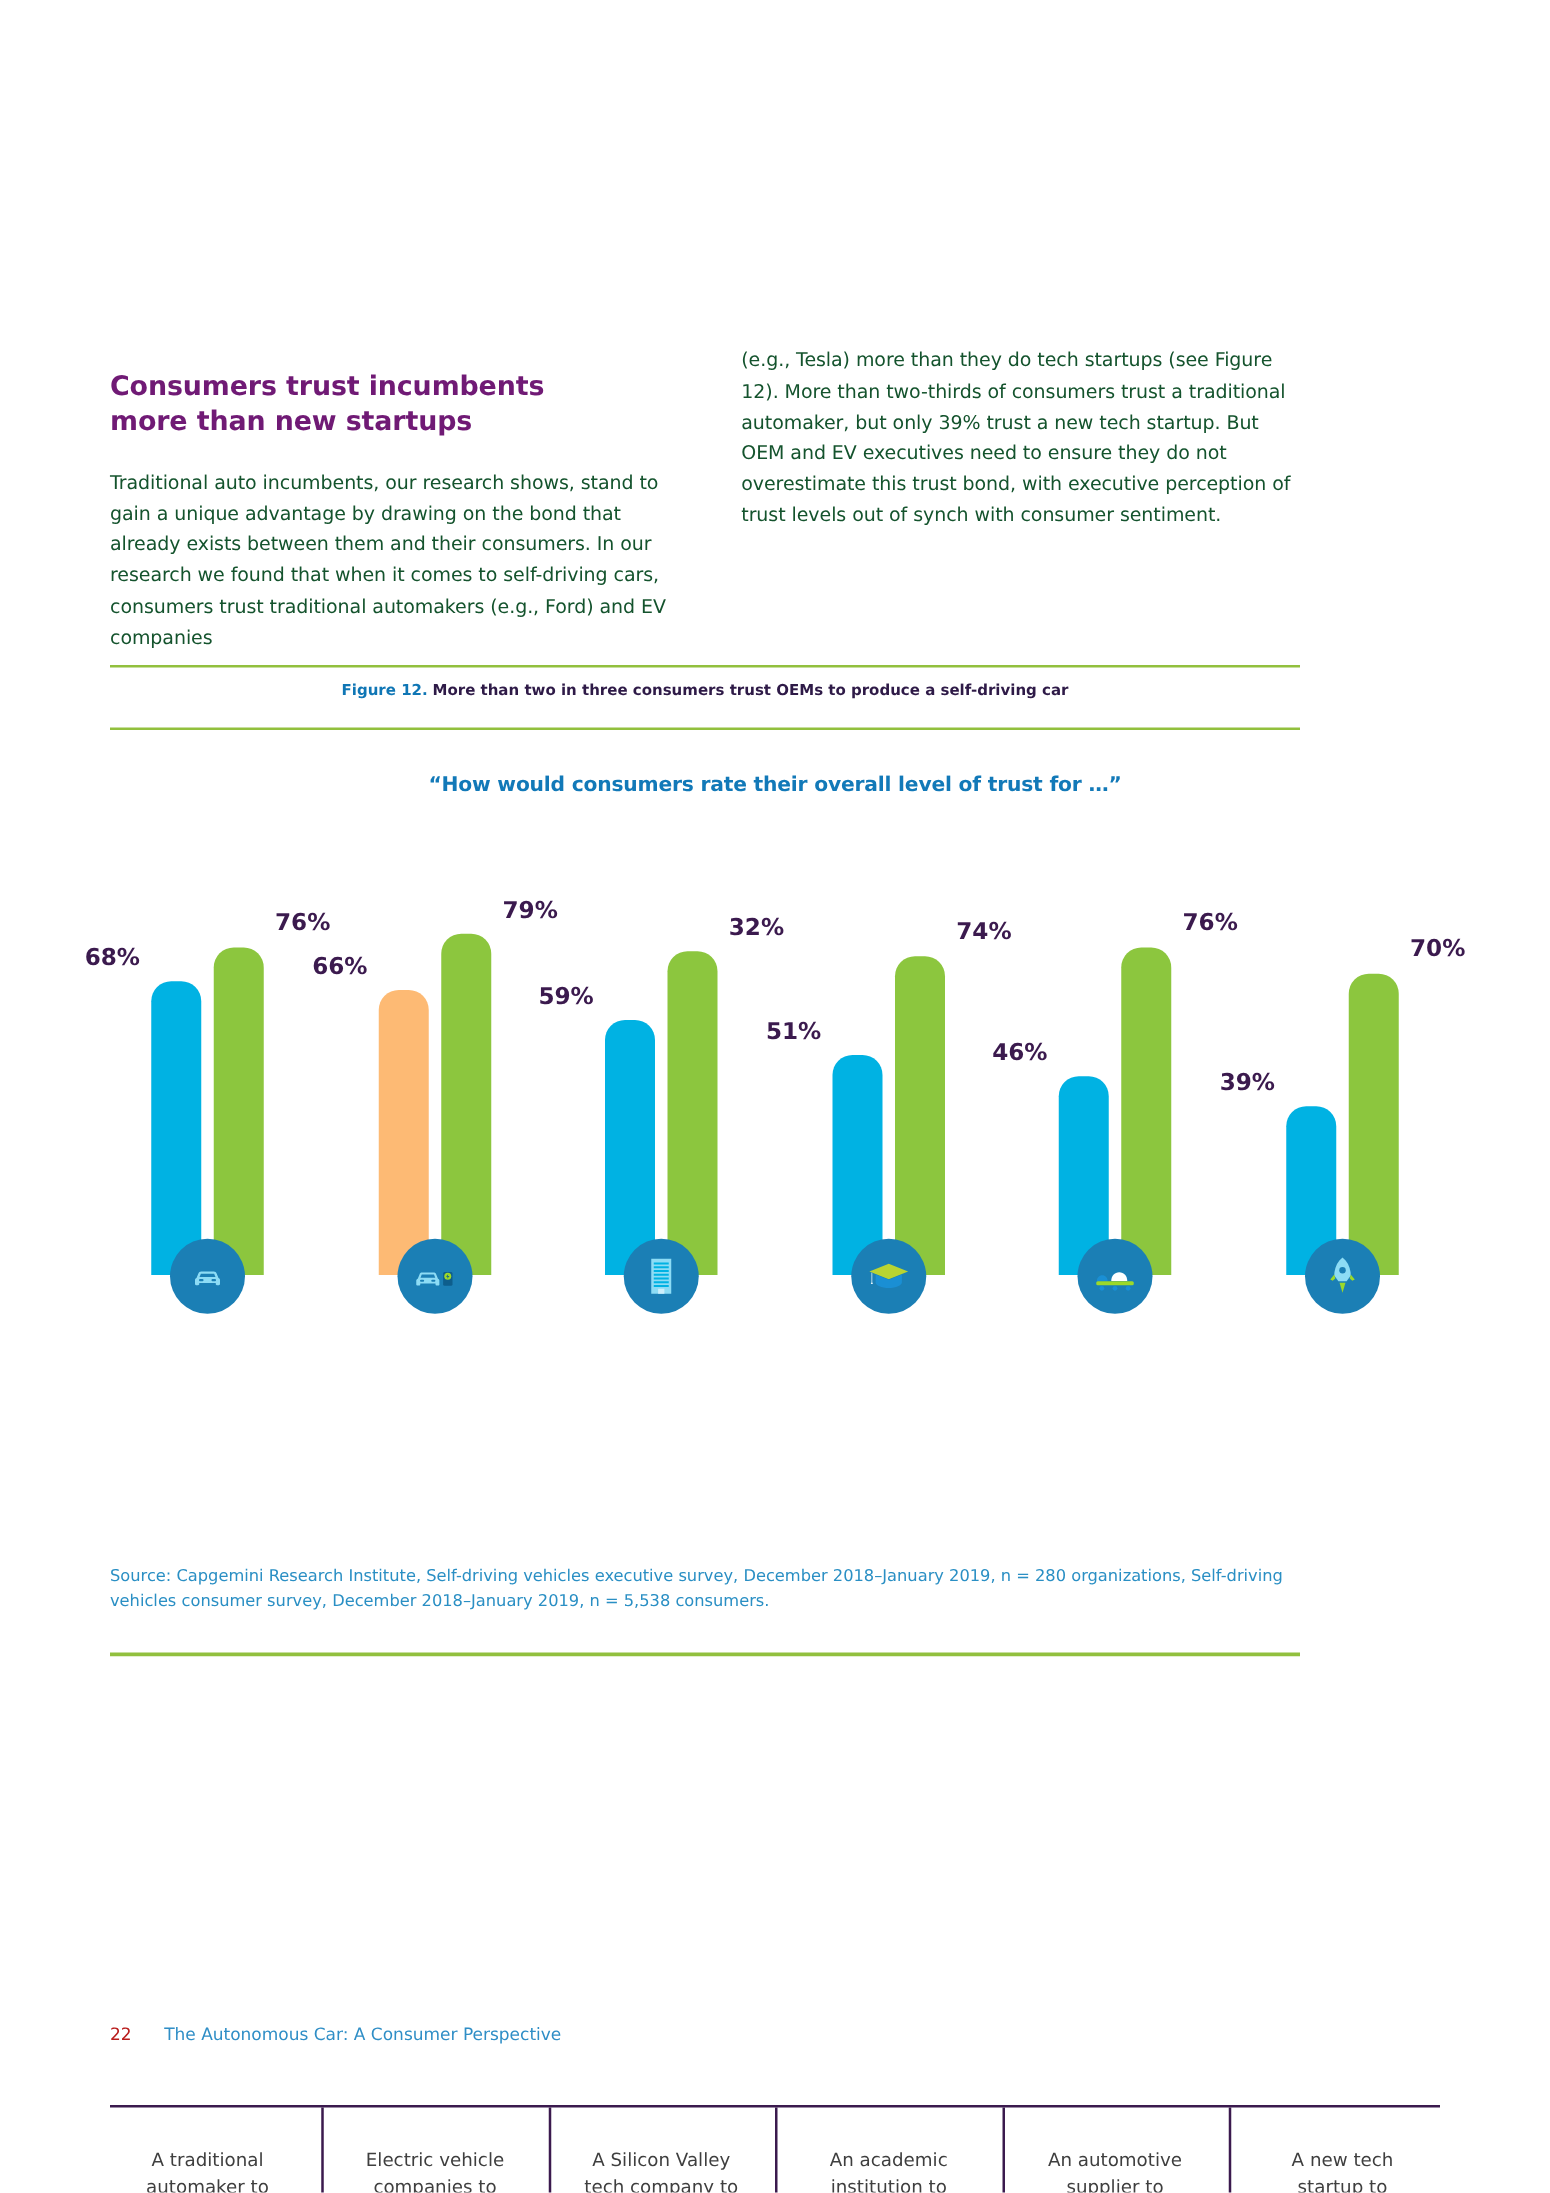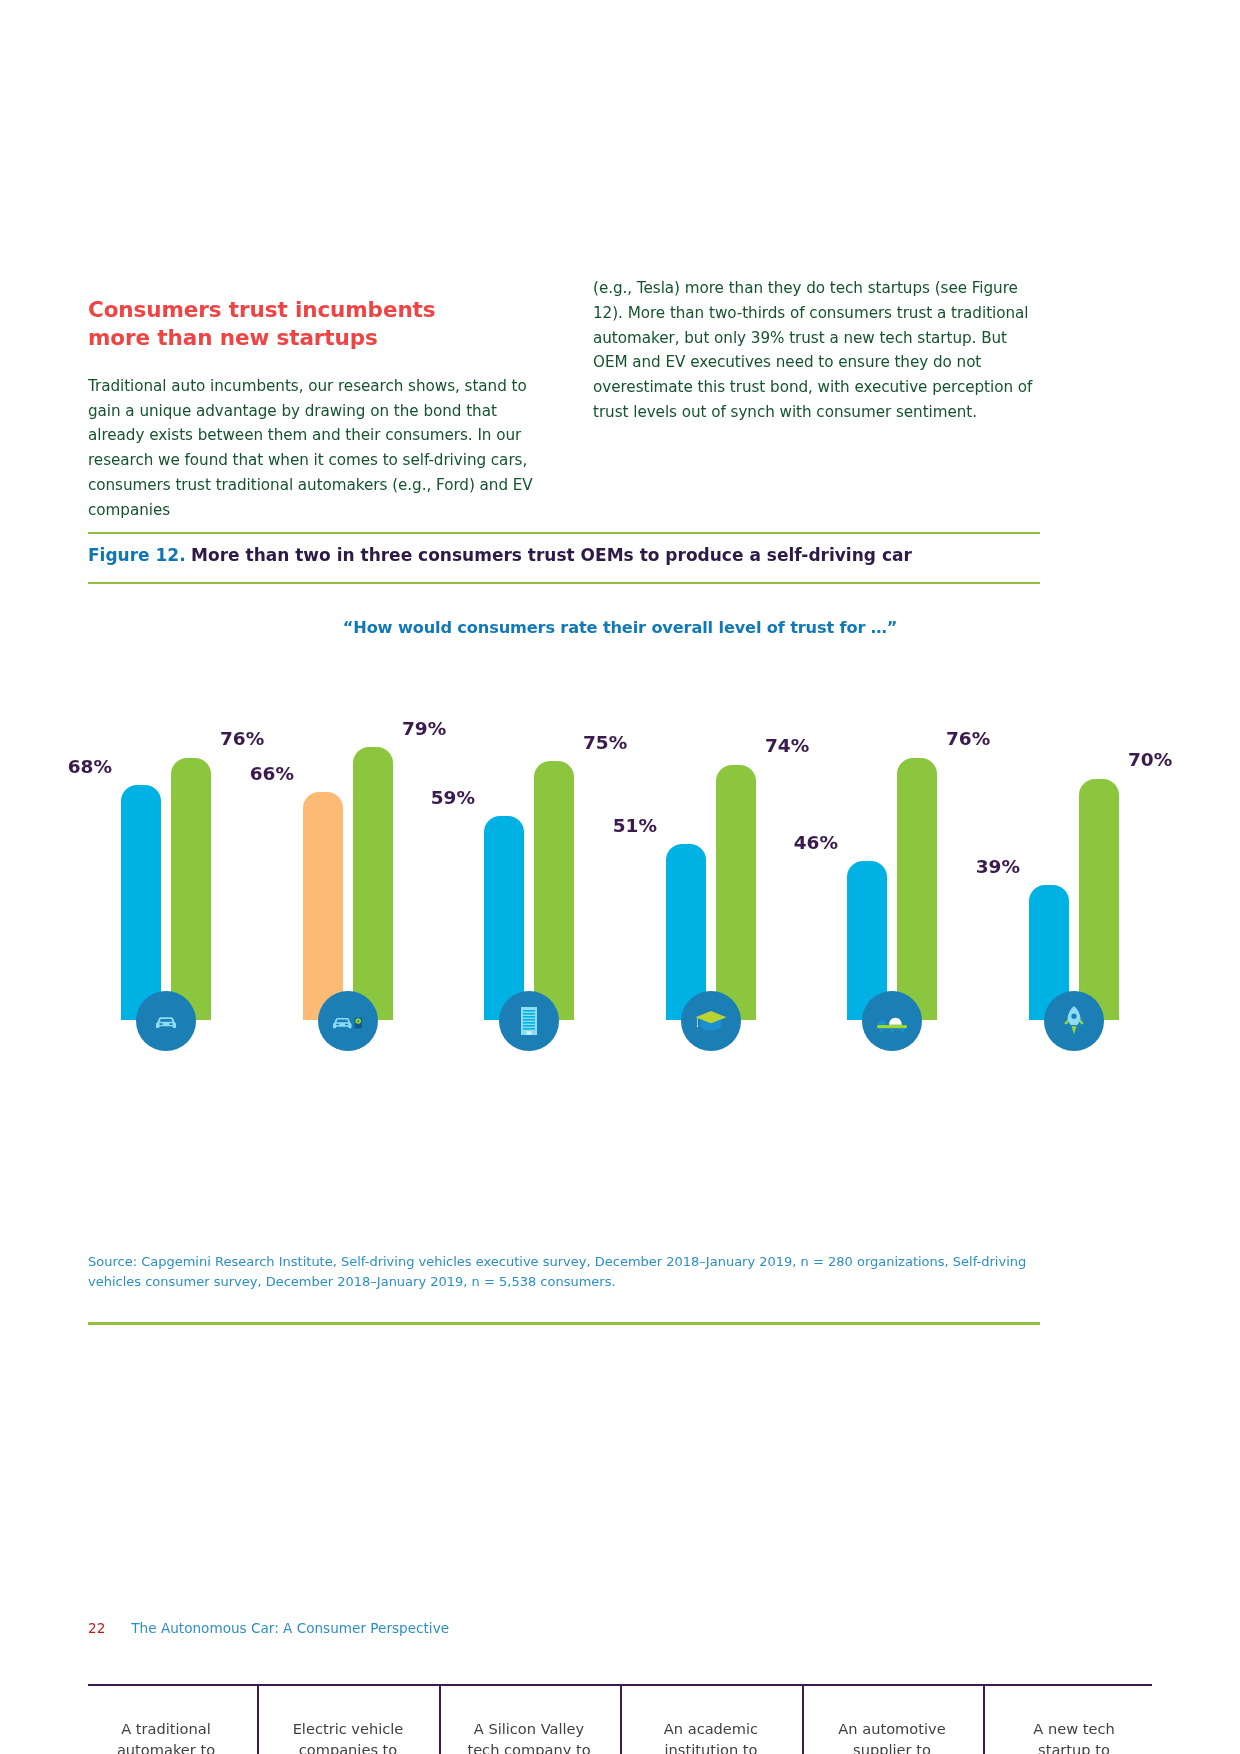--- a/index.html
+++ b/index.html
@@ -28,21 +28,21 @@
     position: absolute;
     left: 88px;
     top: 296px;
     width: 952px;
     display: flex;
     gap: 58px;
   }
   .col { width: 447px; }
 
   .section-title {
-    color: #ef4444;
+    color: #701a75;
     font-size: 21.5px;
     font-weight: bold;
     line-height: 1.30;
     margin: 0 0 22px 0;
     letter-spacing: -0.1px;
   }
   .section-title span { display: block; }
 
   .para {
     font-size: 15.2px;
@@ -63,23 +63,24 @@
   }
   .fig-rule.top { top: 532px; }
   .fig-rule.bottom { top: 582px; }
   .fig-rule.foot { top: 1322px; height: 3px; }
 
   .fig-caption {
     position: absolute;
     left: 88px;
     top: 545px;
     width: 952px;
-    font-size: 17px;
+    font-size: 12px;
     line-height: 1.2;
     white-space: nowrap;
+    text-align: center;
   }
   .fig-caption .fig-num {
     color: #0f76b5;
     font-weight: bold;
   }
   .fig-caption .fig-text {
     color: #2e1a47;
     font-weight: bold;
   }
 
@@ -288,21 +289,21 @@
               <path d="M28.6 14.2l-1.8 2.2h1.3l-.4 1.6 1.9-2.3h-1.4z" fill="#0e5e8c"></path>
             </svg>
           </div>
         </div>
         <div class="group" style="left: 363px;">
           <div class="bars">
             <div class="bar consumer" style="height: 203.55px; background: rgb(0, 178, 227);">
               <div class="bar-label">59%</div>
             </div>
             <div class="bar exec" style="height: 258.75px; background: rgb(140, 198, 62);">
-              <div class="bar-label">75%</div>
+              <div class="bar-label">32%</div>
             </div>
           </div>
           <div class="icon-badge">
             <svg width="26" height="34" viewBox="0 0 26 34">
               <rect x="5" y="3" width="16" height="28" fill="#8ddcf5"></rect>
               <g fill="#00b2e3">
                 <rect x="7" y="6" width="12" height="1.6"></rect>
                 <rect x="7" y="9" width="12" height="1.6"></rect>
                 <rect x="7" y="12" width="12" height="1.6"></rect>
                 <rect x="7" y="15" width="12" height="1.6"></rect>

